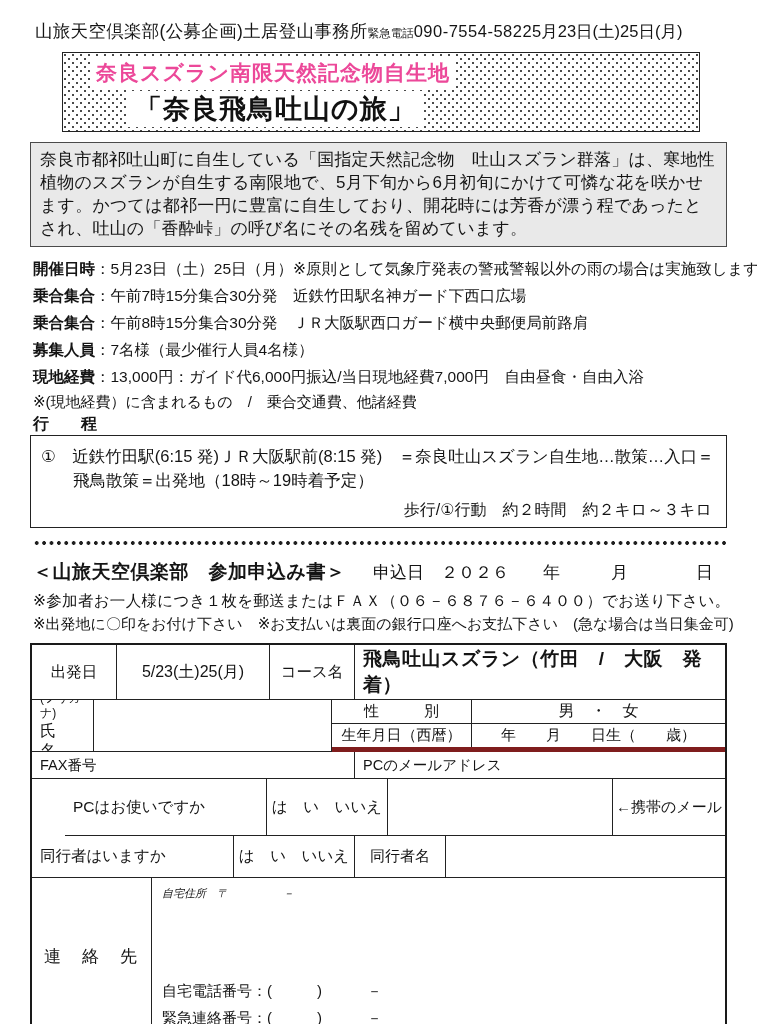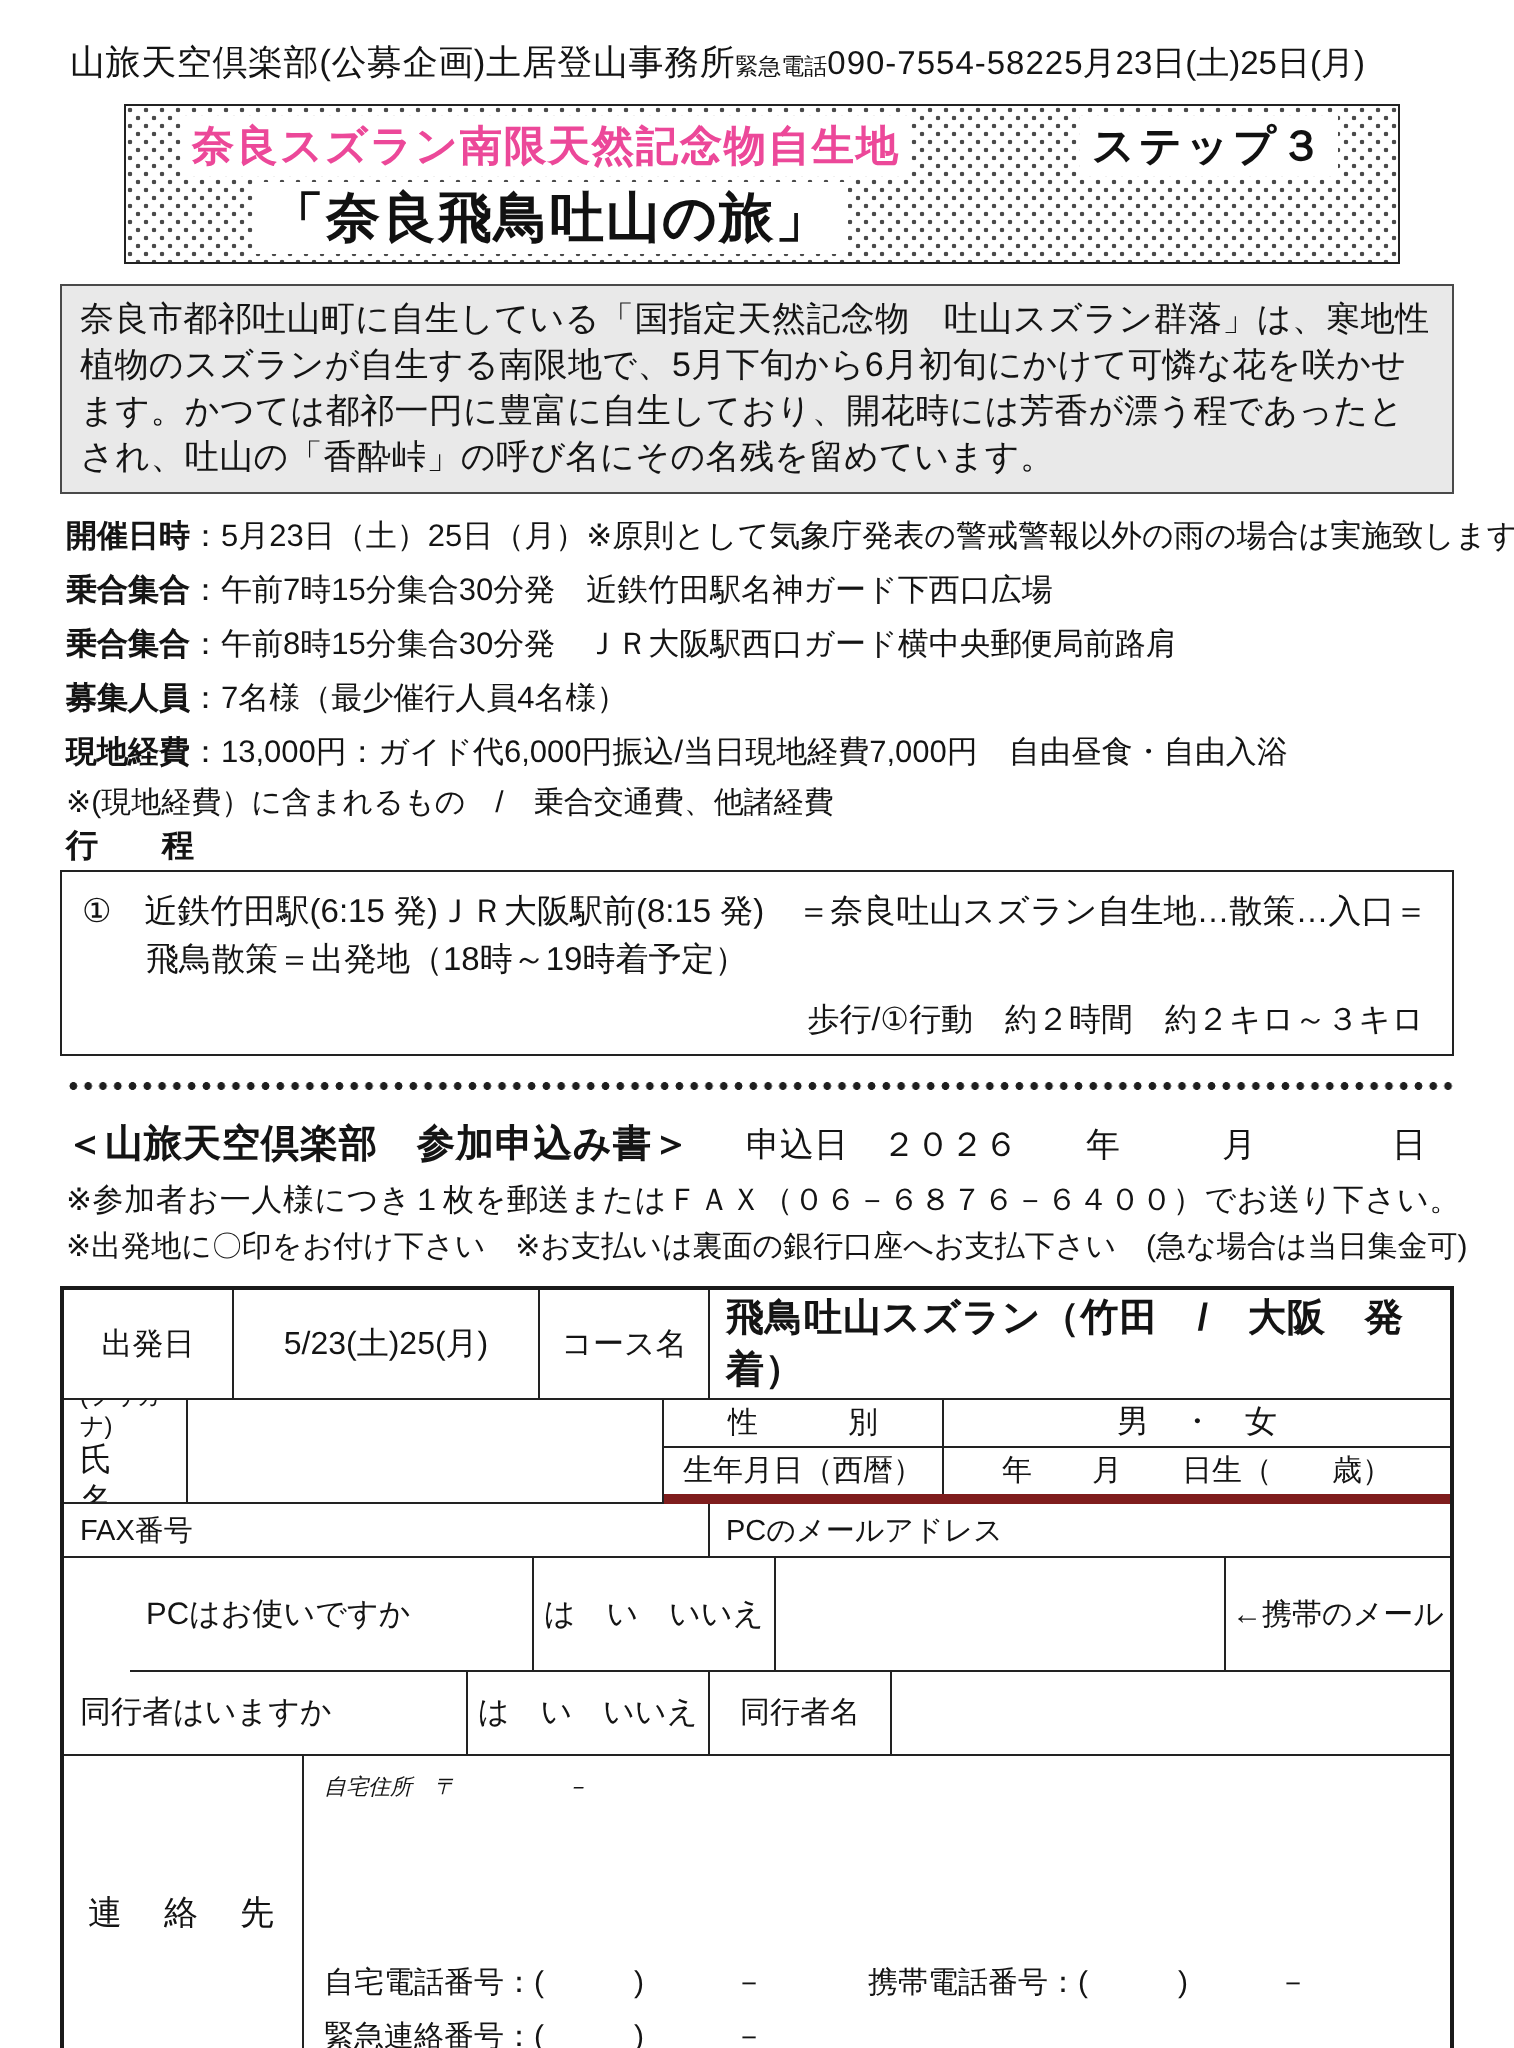--- a/index.html
+++ b/index.html
@@ -112,21 +112,20 @@
 
 <div class="page">
 
   <div class="hdr">
     <span class="club">山旅天空倶楽部(公募企画)土居登山事務所</span><span class="emg">緊急電話</span><span class="tel">090-7554-5822</span><span class="dates">5月23日(土)25日(月)</span>
   </div>
 
   <div class="titlebox">
     <div class="l1">
       <span class="sub" id="pink-subtitle" style="color: #ec4899;">奈良スズラン南限天然記念物自生地</span>
-      <span class="step">ステップ３</span>
     </div>
     <div class="l2">
       <span class="main">「奈良飛鳥吐山の旅」</span>
     </div>
   </div>
 
   <div class="desc">奈良市都祁吐山町に自生している「国指定天然記念物　吐山スズラン群落」は、寒地性植物のスズランが自生する南限地で、5月下旬から6月初旬にかけて可憐な花を咲かせます。かつては都祁一円に豊富に自生しており、開花時には芳香が漂う程であったとされ、吐山の「香酔峠」の呼び名にその名残を留めています。</div>
 
   <div class="details">
     <div class="drow">
@@ -213,21 +212,20 @@
       <div class="c last" style="flex:1"></div>
     </div>
 
     <div class="trow r6 lastrow">
       <div class="c contactlab" style="width:120px">連　絡　先</div>
       <div class="contactbody last">
         <div class="addr">自宅住所　〒　　　　　－</div>
         <div class="spacer"></div>
         <div class="phones">
           <span class="ph1">自宅電話番号：(　　　)　　　－</span>
-          <span class="ph2">携帯電話番号：(　　　)　　　－</span>
         </div>
         <div class="emgline">緊急連絡番号：(　　　)　　　－</div>
       </div>
     </div>
 
   </div>
 
 </div>
 
 </body></html>

